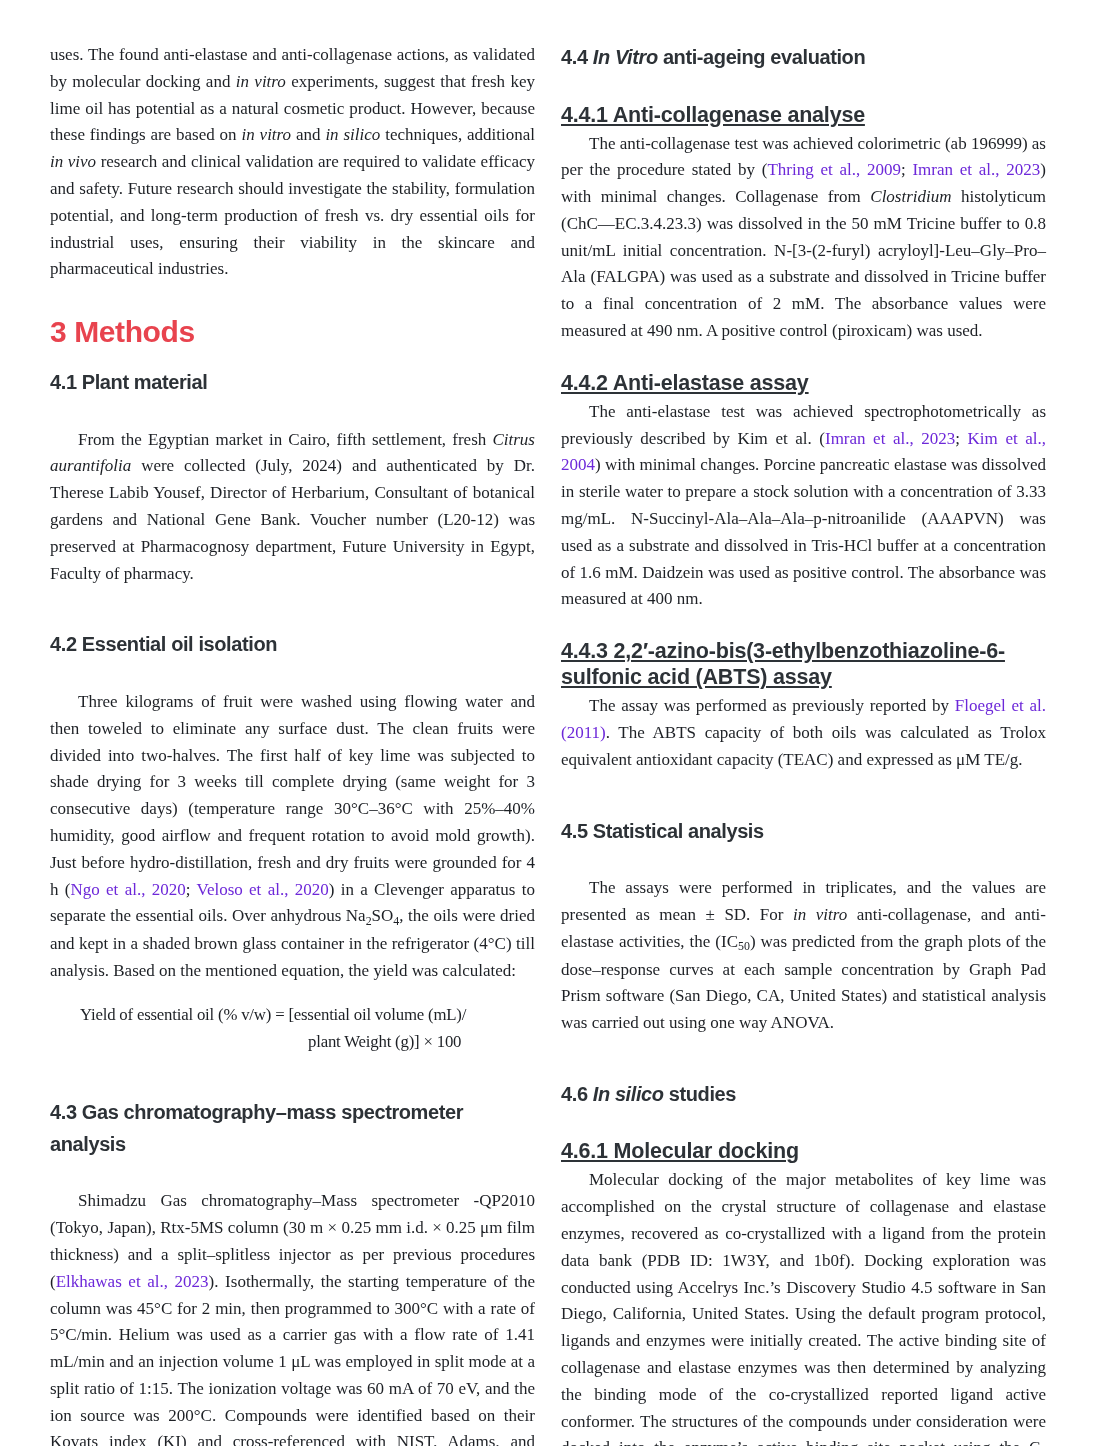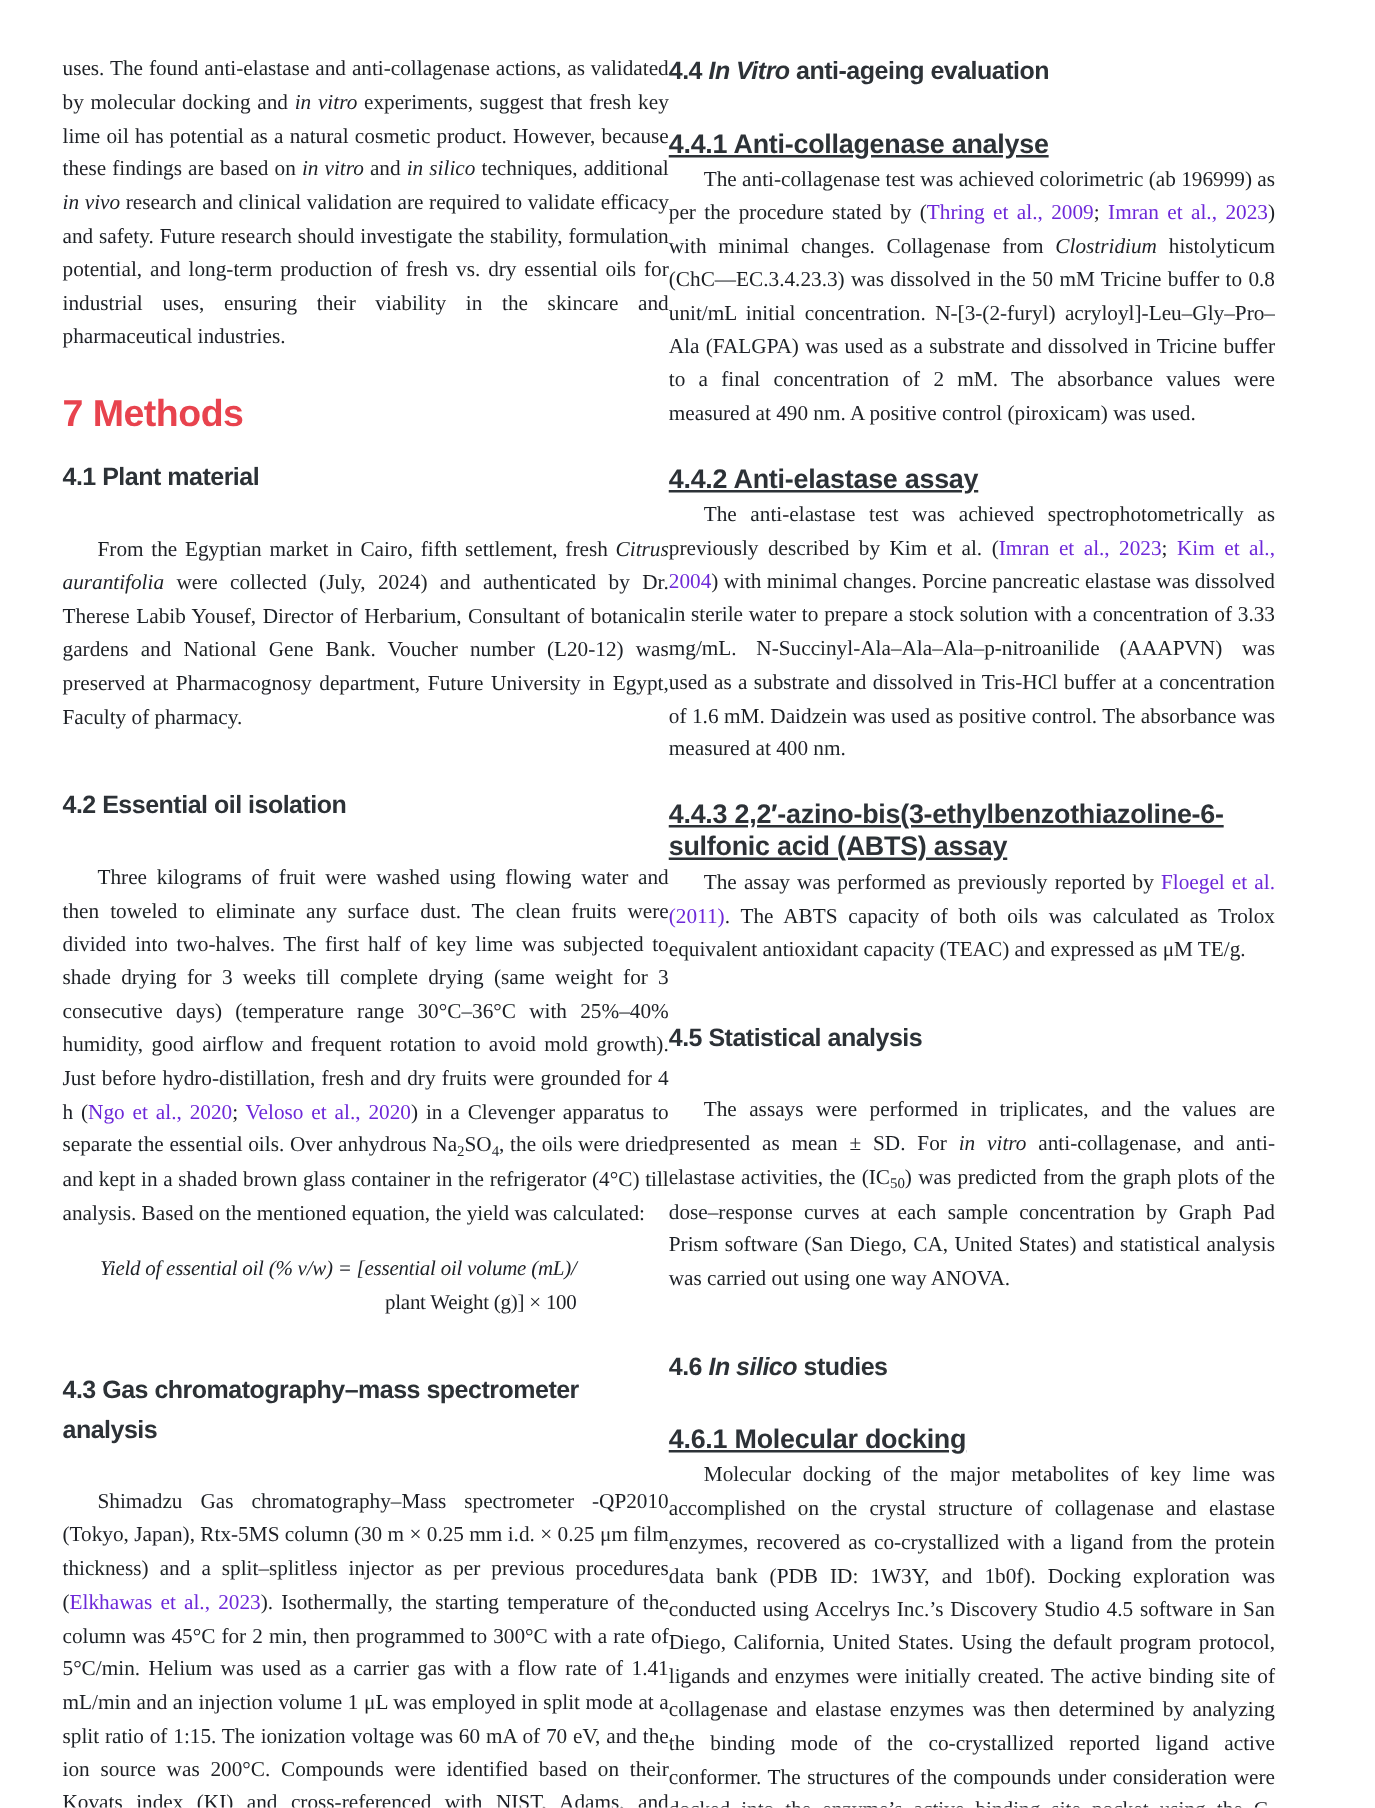--- a/index.html
+++ b/index.html
@@ -3,23 +3,24 @@
 <meta charset="utf-8">
 <style>
   html, body {
     margin: 0; padding: 0;
     width: 1100px; height: 1446px;
     background: #ffffff;
     overflow: hidden;
   }
   .page {
     display: flex;
+    gap: 26px;
     padding: 42px 54px 0 50px;
     box-sizing: border-box;
-    width: 1100px; height: 1106px;
+    width: 1100px; height: 1106px; justify-content: flex-end;
   }
   .col {
     flex: 0 0 485px;
     width: 485px;
   }
   
   .body-p {
     margin: 0;
     font-family: "Liberation Serif", "DejaVu Serif", serif;
     font-size: 17px;
@@ -60,21 +61,21 @@
   
   .eq {
     margin: 17px 0 16px 0;
     font-family: "Liberation Serif", "DejaVu Serif", serif;
     font-size: 16.8px;
     line-height: 26.8px;
     color: #1d2025;
     letter-spacing: -0.2px;
     white-space: nowrap;
   }
-  .eq-l1 { padding-left: 30px; font-style: italic; }
+  .eq-l1 { padding-left: 30px; }
   .eq-l2 { padding-left: 258px; }
   
   .it { font-style: italic; }
   .sb {
     font-size: 0.7em;
     position: relative;
     top: 0.28em;
     letter-spacing: 0;
   }
   a.cite {
@@ -82,21 +83,21 @@
     text-decoration: none;
     cursor: pointer;
   }
 </style>
 </head>
 <body>
 
 <main class="page">
   <section class="col">
       <p class="body-p noindent"><span>uses. The found anti-elastase and anti-collagenase actions, as validated by molecular docking and </span><span class="it">in vitro</span><span> experiments, suggest that fresh key lime oil has potential as a natural cosmetic product. However, because these findings are based on </span><span class="it">in vitro</span><span> and </span><span class="it">in silico</span><span> techniques, additional </span><span class="it">in vivo</span><span> research and clinical validation are required to validate efficacy and safety. Future research should investigate the stability, formulation potential, and long-term production of fresh vs. dry essential oils for industrial uses, ensuring their viability in the skincare and pharmaceutical industries.</span></p>
-      <div class="h1"><span>7 Methods</span></div>
+      <div class="h1"><span>3 Methods</span></div>
       <div class="h2"><span>4.1 Plant material</span></div>
       <p class="body-p"><span>From the Egyptian market in Cairo, fifth settlement, fresh </span><span class="it">Citrus aurantifolia</span><span> were collected (July, 2024) and authenticated by Dr. Therese Labib Yousef, Director of Herbarium, Consultant of botanical gardens and National Gene Bank. Voucher number (L20-12) was preserved at Pharmacognosy department, Future University in Egypt, Faculty of pharmacy.</span></p>
       <div class="h2"><span>4.2 Essential oil isolation</span></div>
       <p class="body-p"><span>Three kilograms of fruit were washed using flowing water and then toweled to eliminate any surface dust. The clean fruits were divided into two-halves. The first half of key lime was subjected to shade drying for 3 weeks till complete drying (same weight for 3 consecutive days) (temperature range 30°C–36°C with 25%–40% humidity, good airflow and frequent rotation to avoid mold growth). Just before hydro-distillation, fresh and dry fruits were grounded for 4 h (</span><a class="cite" href="#">Ngo et al., 2020</a><span>; </span><a class="cite" href="#">Veloso et al., 2020</a><span>) in a Clevenger apparatus to separate the essential oils. Over anhydrous Na</span><span class="sb">2</span><span>SO</span><span class="sb">4</span><span>, the oils were dried and kept in a shaded brown glass container in the refrigerator (4°C) till analysis. Based on the mentioned equation, the yield was calculated:</span></p>
       <div class="eq">
         <div class="eq-l1">Yield of essential oil (% v/w) = [essential oil volume (mL)/</div>
         <div class="eq-l2">plant Weight (g)] × 100</div>
       </div>
       <div class="h2"><span>4.3 Gas chromatography–mass spectrometer analysis</span></div>
       <p class="body-p"><span>Shimadzu Gas chromatography–Mass spectrometer -QP2010 (Tokyo, Japan), Rtx-5MS column (30 m × 0.25 mm i.d. × 0.25 μm film thickness) and a split–splitless injector as per previous procedures (</span><a class="cite" href="#">Elkhawas et al., 2023</a><span>). Isothermally, the starting temperature of the column was 45°C for 2 min, then programmed to 300°C with a rate of 5°C/min. Helium was used as a carrier gas with a flow rate of 1.41 mL/min and an injection volume 1 μL was employed in split mode at a split ratio of 1:15. The ionization voltage was 60 mA of 70 eV, and the ion source was 200°C. Compounds were identified based on their Kovats index (KI) and cross-referenced with NIST, Adams, and relevant literature data.</span></p>

